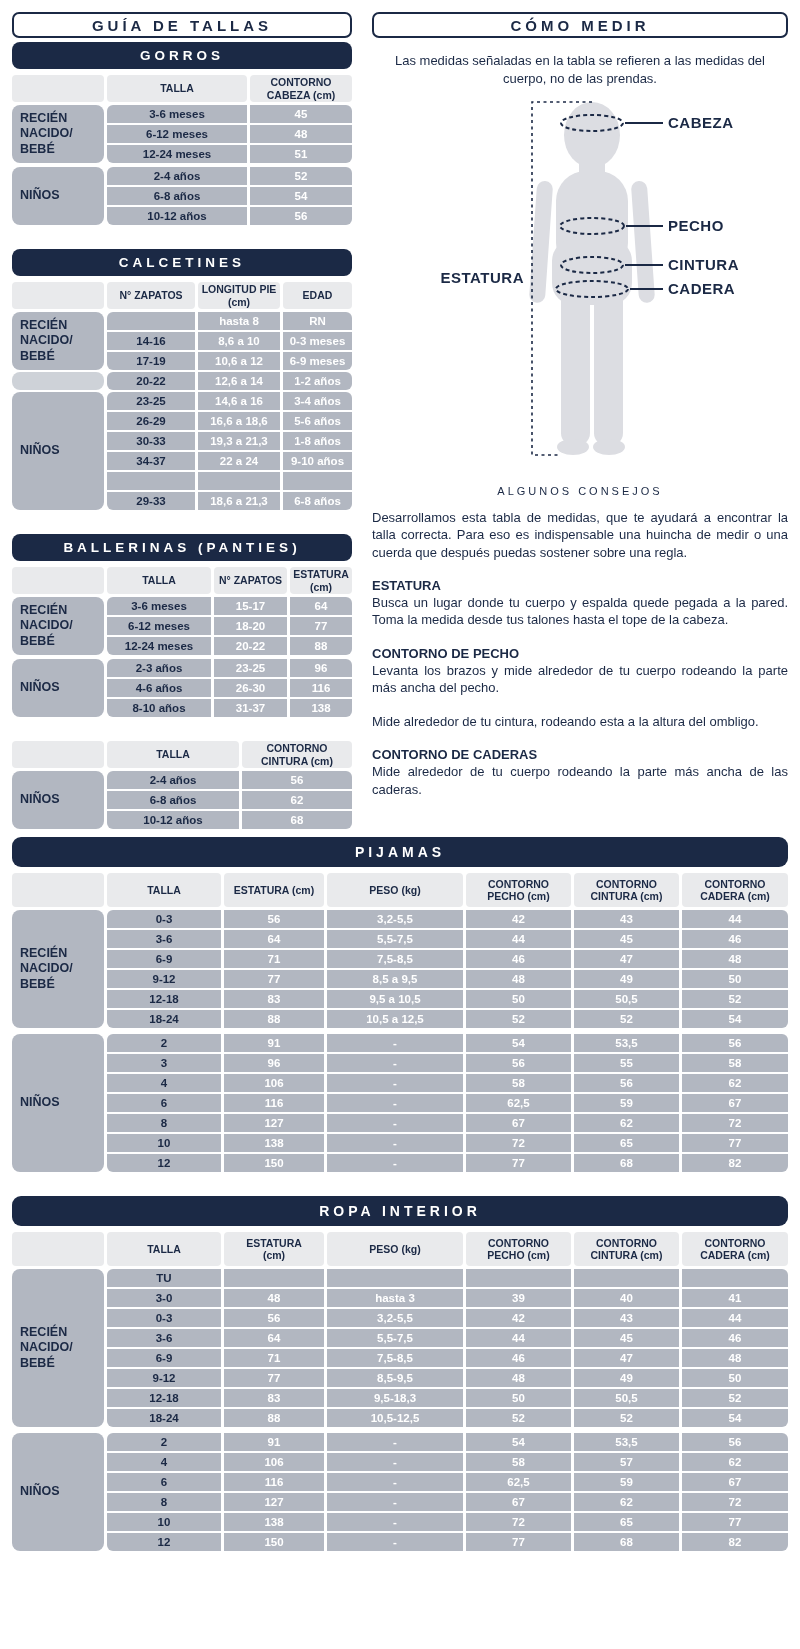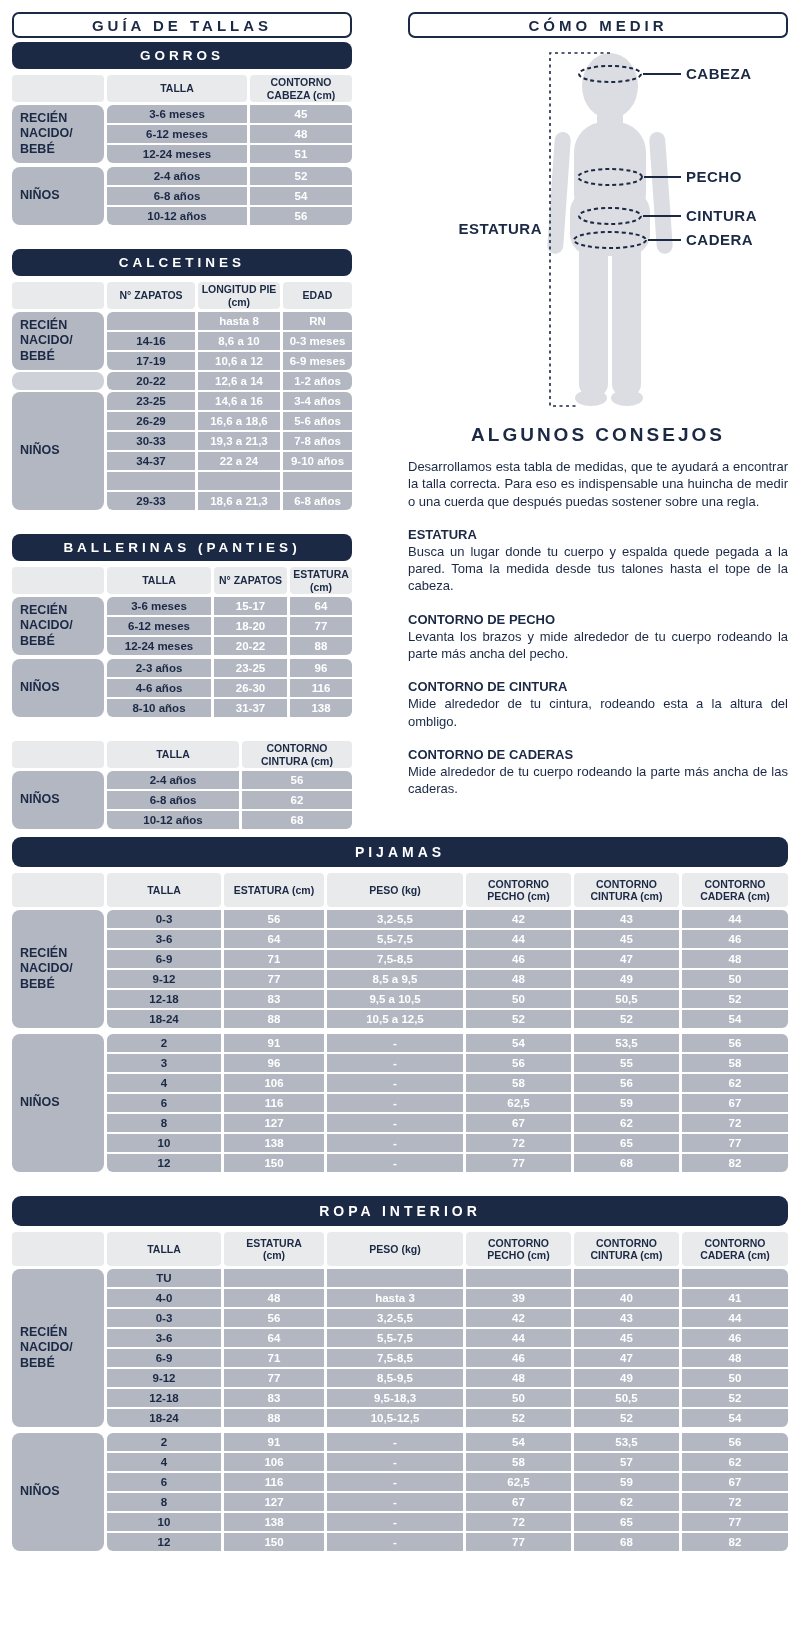--- a/index.html
+++ b/index.html
@@ -1,18 +1,18 @@
 <!DOCTYPE html>
 <html><head>
 <meta charset="utf-8">
 <style>
   html,body{margin:0;padding:0;background:#ffffff;}
   body{width:800px;font-family:"Liberation Sans","DejaVu Sans",sans-serif;color:#1b2945;}
   .page{padding:12px 12px 26px 12px;box-sizing:border-box;}
-  .top{display:flex;gap:56px;}
+  .top{display:flex;gap:20px;}
   .col-left{flex:0 0 340px;width:340px;}
   .col-right{flex:1;min-width:0;}
 
   .titlebox{border:2px solid #1b2945;border-radius:7px;height:26px;display:flex;align-items:center;justify-content:center;
     font-weight:bold;font-size:15px;letter-spacing:4px;color:#1b2945;box-sizing:border-box;}
 
   .stable{margin-top:4px;}
   .stable+.stable{margin-top:24px;}
   .bar{background:#1b2945;color:#ffffff;border-radius:8px;height:27px;display:flex;align-items:center;justify-content:center;
     font-weight:bold;font-size:13.5px;letter-spacing:4px;margin-bottom:6px;}
@@ -31,21 +31,21 @@
     font-weight:bold;font-size:11.5px;color:#ffffff;white-space:nowrap;}
   .cell.c1{color:#1b2945;}
 
   .wide{margin-top:8px;}
   .wide .bar{height:30px;border-radius:9px;font-size:14px;}
   .wide .hcell{min-height:34px;}
   .wide+.wide{margin-top:24px;}
 
   .intro{margin:14px 4px 0 4px;text-align:center;font-size:13px;line-height:1.35;}
   .diagram{display:block;margin:6px auto 0 auto;}
-  .tips-title{text-align:center;font-weight:bold;font-size:19px;letter-spacing:3px;margin-top:8px;}
+  .tips-title{text-align:center;font-weight:normal;font-size:11px;letter-spacing:3px;margin-top:20px;}
   .tips-intro{margin-top:12px;font-size:13px;line-height:1.33;text-align:justify;}
   .tip{margin-top:17px;}
   .tip-h{font-weight:bold;font-size:13px;}
   .tip-p{font-size:13px;line-height:1.33;text-align:justify;margin-top:1px;}
 </style>
 </head>
 <body>
 
 <div class="page">
   <div class="top">
@@ -156,21 +156,21 @@
 
               <div class="row" style="grid-template-columns:88px 82px 69px">
                 <div class="cell c1">26-29</div>
                 <div class="cell">16,6 a 18,6</div>
                 <div class="cell">5-6 años</div>
               </div>
 
               <div class="row" style="grid-template-columns:88px 82px 69px">
                 <div class="cell c1">30-33</div>
                 <div class="cell">19,3 a 21,3</div>
-                <div class="cell">7-8 años</div>
+                <div class="cell">1-8 años</div>
               </div>
 
               <div class="row" style="grid-template-columns:88px 82px 69px">
                 <div class="cell c1">34-37</div>
                 <div class="cell">22 a 24</div>
                 <div class="cell">9-10 años</div>
               </div>
 
               <div class="row" style="grid-template-columns:88px 82px 69px">
                 <div class="cell c1"></div>
@@ -267,20 +267,21 @@
                 <div class="cell c1">10-12 años</div>
                 <div class="cell">68</div>
               </div>
             </div>
         </div>
       </section>
     </div>
 
     <div class="col-right">
       <div class="titlebox">CÓMO MEDIR</div>
+      <p class="intro">Las medidas señaladas en la tabla se refieren a las medidas del cuerpo, no de las prendas.</p>
 
       <svg class="diagram" width="376" height="372" viewBox="0 0 376 372">
         <g fill="#dcdde2">
           <ellipse cx="200" cy="42" rx="28" ry="33"></ellipse>
           <rect x="187" y="62" width="26" height="22"></rect>
           <rect x="164" y="78" width="72" height="102" rx="30"></rect>
           <rect x="145" y="88" width="16" height="122" rx="8" transform="rotate(4 153 92)"></rect>
           <rect x="239" y="88" width="16" height="122" rx="8" transform="rotate(-4 247 92)"></rect>
           <rect x="160" y="146" width="80" height="66" rx="22"></rect>
           <rect x="169" y="175" width="29" height="178" rx="13"></rect>
@@ -319,21 +320,20 @@
             <div class="tip-h">ESTATURA</div>
             <div class="tip-p">Busca un lugar donde tu cuerpo y espalda quede pegada a la pared. Toma la medida desde tus talones hasta el tope de la cabeza.</div>
           </div>
 
           <div class="tip">
             <div class="tip-h">CONTORNO DE PECHO</div>
             <div class="tip-p">Levanta los brazos y mide alrededor de tu cuerpo rodeando la parte más ancha del pecho.</div>
           </div>
 
           <div class="tip">
-            <div class="tip-h">CONTORNO DE CINTURA</div>
             <div class="tip-p">Mide alrededor de tu cintura, rodeando esta a la altura del ombligo.</div>
           </div>
 
           <div class="tip">
             <div class="tip-h">CONTORNO DE CADERAS</div>
             <div class="tip-p">Mide alrededor de tu cuerpo rodeando la parte más ancha de las caderas.</div>
           </div>
         </div>
     </div>
   </div>
@@ -497,21 +497,21 @@
           <div class="row" style="grid-template-columns:114px 100px 136px 105px 105px 106px">
             <div class="cell c1">TU</div>
             <div class="cell"></div>
             <div class="cell"></div>
             <div class="cell"></div>
             <div class="cell"></div>
             <div class="cell"></div>
           </div>
 
           <div class="row" style="grid-template-columns:114px 100px 136px 105px 105px 106px">
-            <div class="cell c1">4-0</div>
+            <div class="cell c1">3-0</div>
             <div class="cell">48</div>
             <div class="cell">hasta 3</div>
             <div class="cell">39</div>
             <div class="cell">40</div>
             <div class="cell">41</div>
           </div>
 
           <div class="row" style="grid-template-columns:114px 100px 136px 105px 105px 106px">
             <div class="cell c1">0-3</div>
             <div class="cell">56</div>

